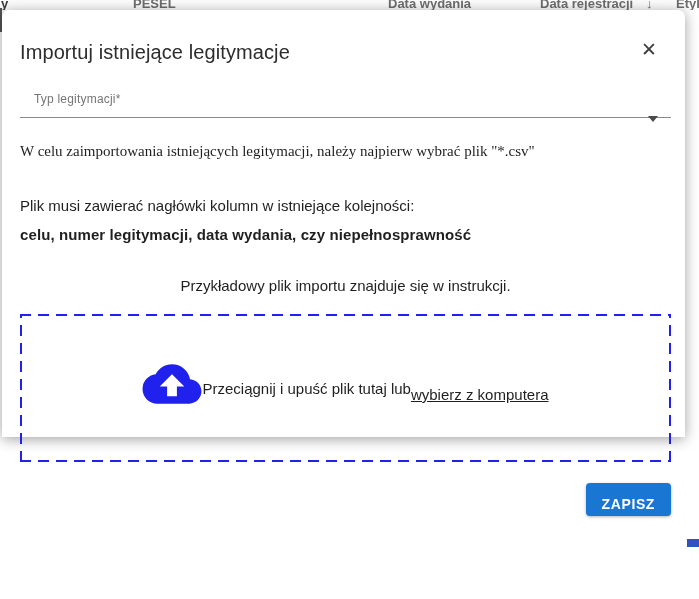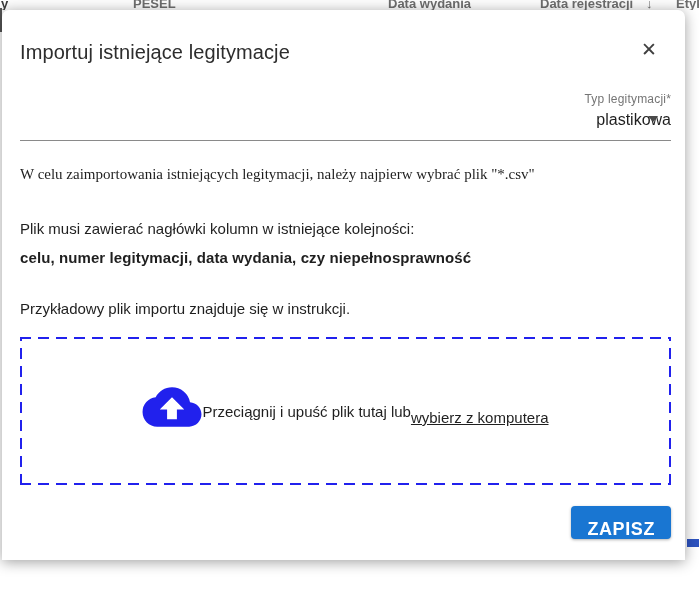--- a/index.html
+++ b/index.html
@@ -18,72 +18,72 @@
   .bg-strip span {
     position:absolute; top:-4px; font-size:13px; font-weight:bold;
     color:#6e6e6e; white-space:nowrap;
   }
   .bg-strip .frag-partial { color:#3a3a3a; }
   .bg-left-bar { position:absolute; left:0; top:8px; width:2px; height:24px; background:#555; }
   .bg-right-blue { position:absolute; right:0; top:539px; width:12px; height:8px; background:#2d53c0; }
 
   
   .dialog {
-    position:absolute; left:2px; top:10px; width:683px; height:550px;
+    position:absolute; left:2px; top:10px; width:683px; height:427px;
     background:#ffffff; border-radius:7px 7px 0 0;
     box-shadow:0 2px 14px rgba(0,0,0,0.38);
     padding:0 14px 0 18px;
   }
   .dialog-header { position:relative; padding-top:31px; }
   .dialog-title { font-size:20px; font-weight:500; color:#2d2d2d; letter-spacing:0.1px; }
   .close-btn {
     position:absolute; right:12px; top:28px;
     background:none; border:none; cursor:pointer;
     font-size:19px; line-height:19px; color:#3f3f3f; padding:2px;
     font-family:inherit;
   }
   
   .select-field {
     margin-top:28px; padding:0 0 11px 14px; position:relative;
-    border-bottom:1px solid #8a8a8a; cursor:pointer;text-align:right;
+    border-bottom:1px solid #8a8a8a; cursor:pointer;
   }
   .select-label { font-size:12px; color:#757575; letter-spacing:0.2px; }
   .select-value { display:block; margin-top:5px; font-size:16px; color:#1f1f1f; }
   .select-arrow {
     position:absolute; right:13px; top:24px;
     width:0; height:0;
     border-left:5px solid transparent; border-right:5px solid transparent;
     border-top:6px solid #4a4a4a;
   }
   
   .para { font-size:15px; line-height:29px; color:#1f1f1f; }
   .para-intro   { margin-top:19px;font-family:Liberation Serif, serif; }
   .para-headers { margin-top:25px; }
-  .para-example { margin-top:22px; }
+  .para-example { margin-top:22px;text-align:center; }
   .bold-line { font-weight:bold; letter-spacing:0.1px; }
   
   .dropzone {
     margin-top:14px; height:148px;
     display:flex; align-items:center; justify-content:center;
     text-align:center; cursor:pointer;
     background:
       repeating-linear-gradient(90deg,#2121ed 0 11px,transparent 11px 18px) left top / 100% 2px no-repeat,
       repeating-linear-gradient(90deg,#2121ed 0 11px,transparent 11px 18px) left bottom / 100% 2px no-repeat,
       repeating-linear-gradient(0deg,#2121ed 0 11px,transparent 11px 18px) left top / 2px 100% no-repeat,
       repeating-linear-gradient(0deg,#2121ed 0 11px,transparent 11px 18px) right top / 2px 100% no-repeat;
   }
   .dz-icon { display:block; margin-bottom:8px; }
   .dz-text { font-size:15px; color:#1f1f1f; }
   .dz-link { display:inline-block; margin-top:13px; font-size:15px; color:#1f1f1f; text-decoration:underline; }
   
   .actions { margin-top:21px; text-align:right; }
   .save-btn {
     min-width:79px; height:33px; padding:13px 16px;
     background:#1976d2; color:#ffffff; border:none; border-radius:4px;
-    font-size:18px; font-weight:bold; letter-spacing:0.6px;
+    font-size:14px; font-weight:bold; letter-spacing:0.6px;
     font-family:inherit; cursor:pointer;
     box-shadow:0 1px 3px rgba(0,0,0,0.3);
   }
 </style>
 </head>
 <body>
 
 <div class="screen">
 
   <div class="bg-strip">
@@ -99,21 +99,20 @@
 
   <div class="dialog">
 
     <div class="dialog-header">
       <h1 class="dialog-title">Importuj istniejące legitymacje</h1>
       <button class="close-btn">✕</button>
     </div>
 
     <div class="select-field">
       <div class="select-label">Typ legitymacji*</div>
-      <span class="select-value">plastikowa</span>
       <span class="select-arrow"></span>
     </div>
 
     <p class="para para-intro">
       <span>W celu zaimportowania istniejących legitymacji, należy najpierw wybrać plik "*.csv"</span><br>
     </p>
 
     <p class="para para-headers">
       <span>Plik musi zawierać nagłówki kolumn w istniejące kolejności:</span><br>
       <span class="bold-line">celu, numer legitymacji, data wydania, czy niepełnosprawność</span>

